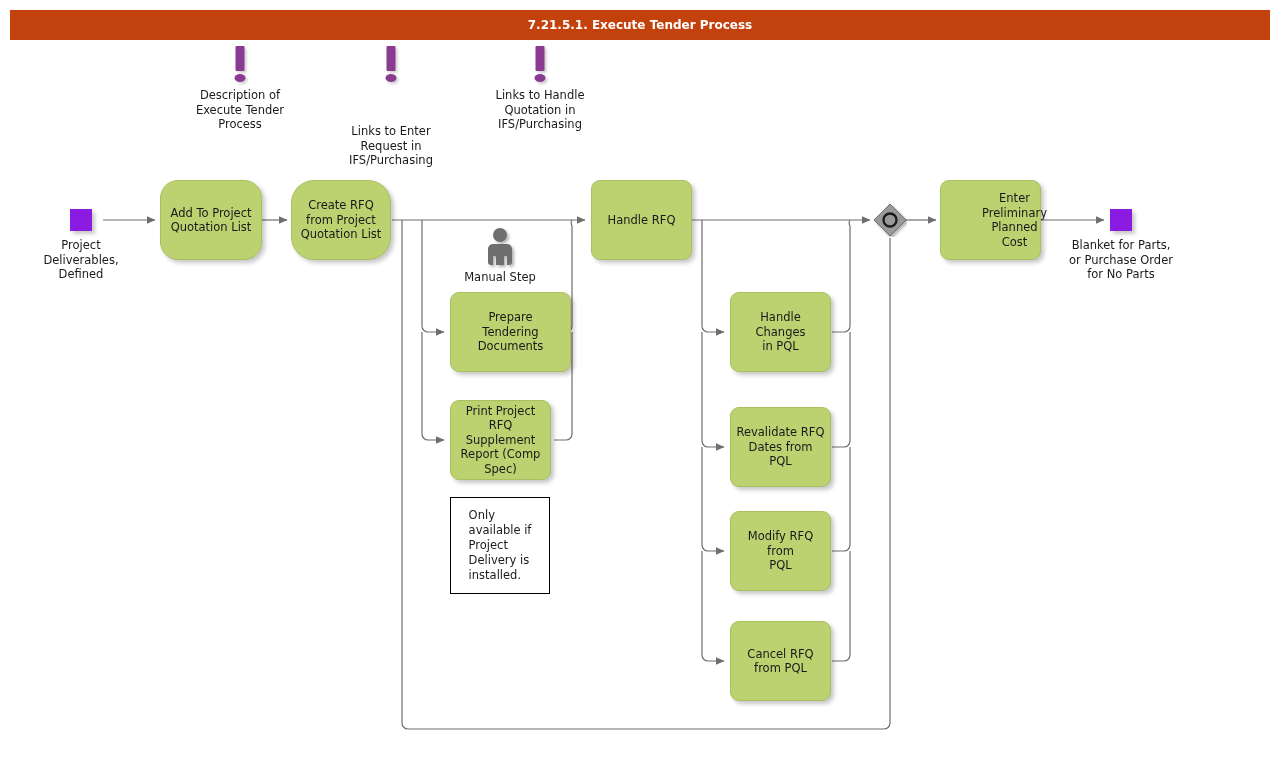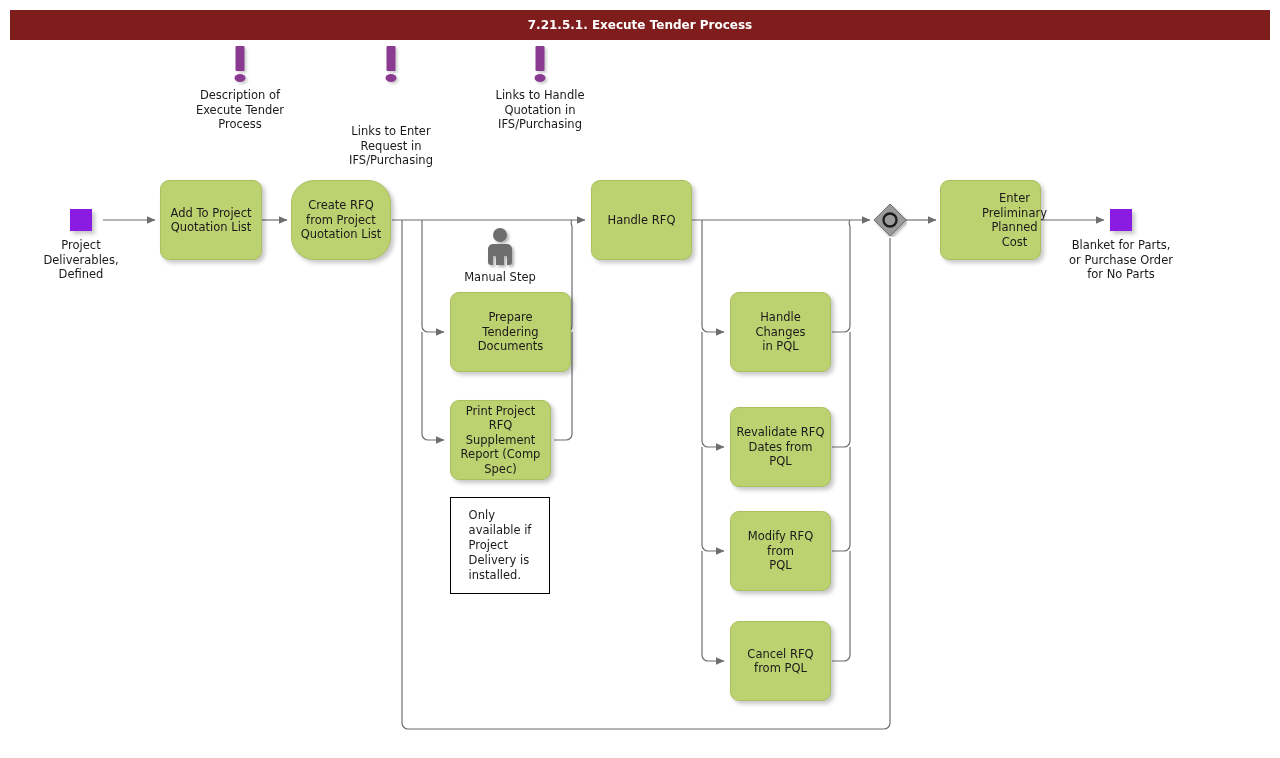--- a/index.html
+++ b/index.html
@@ -7,21 +7,21 @@
   body{
     width:1280px;height:758px;position:relative;overflow:hidden;
     font-family:"DejaVu Sans","Liberation Sans",sans-serif;
     color:#1a1a1a;
   }
   #canvas{position:absolute;left:0;top:0;width:1280px;height:758px;}
 
   
   .titlebar{
     position:absolute;left:10px;top:10px;width:1260px;height:30px;
-    background:#7f1d1d;color:#ffffff;
+    background:#c2410c;color:#ffffff;
     font-size:12px;font-weight:bold;
     display:flex;align-items:center;justify-content:center;
     letter-spacing:0px;
   }
 
   
   svg.wires{position:absolute;left:0;top:0;width:1280px;height:758px;overflow:visible;}
 
   
   .task{
@@ -160,21 +160,21 @@
     <div class="cap" style="white-space: pre-line;">Links to Handle
 Quotation in
 IFS/Purchasing</div>
   </div>
 
   <div class="evt" style="left:70px;top:209px;"></div>
   <div class="evt-label" style="left: 21px; top: 238px; width: 120px; white-space: pre-line;">Project
 Deliverables,
 Defined</div>
 
-  <div class="task" style="left:160px;top:180px;width:102px;height:80px;">
+  <div class="task" style="left:160px;top:180px;width:102px;height:80px;border-radius:18px;">
     <span style="white-space: pre-line;">Add To Project
 Quotation List</span>
   </div>
 
   <div class="task" style="left:291px;top:180px;width:100px;height:80px;border-radius:23px;">
     <span style="white-space: pre-line;">Create RFQ
 from Project
 Quotation List</span>
   </div>
 

